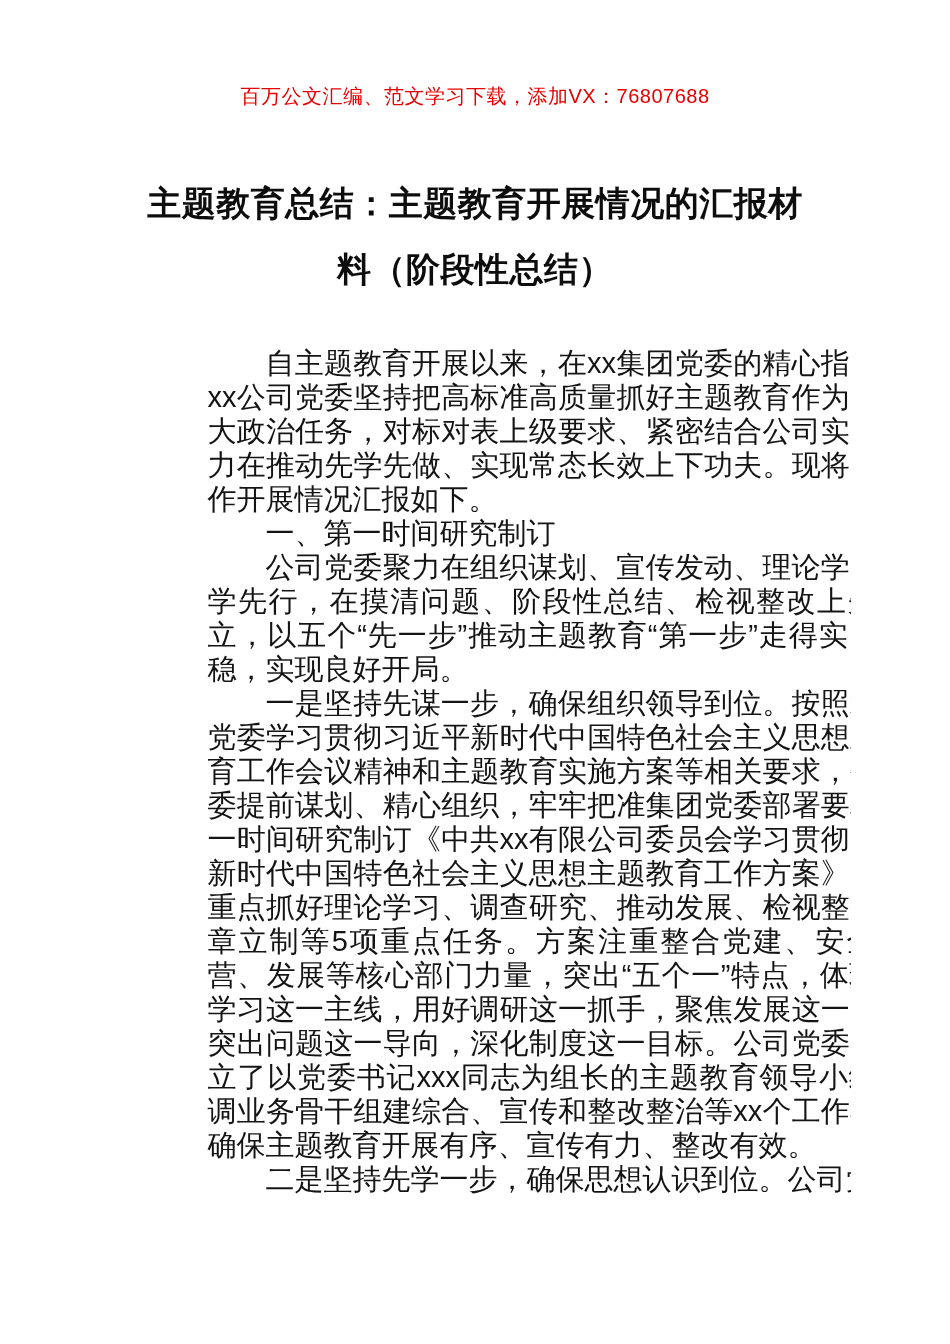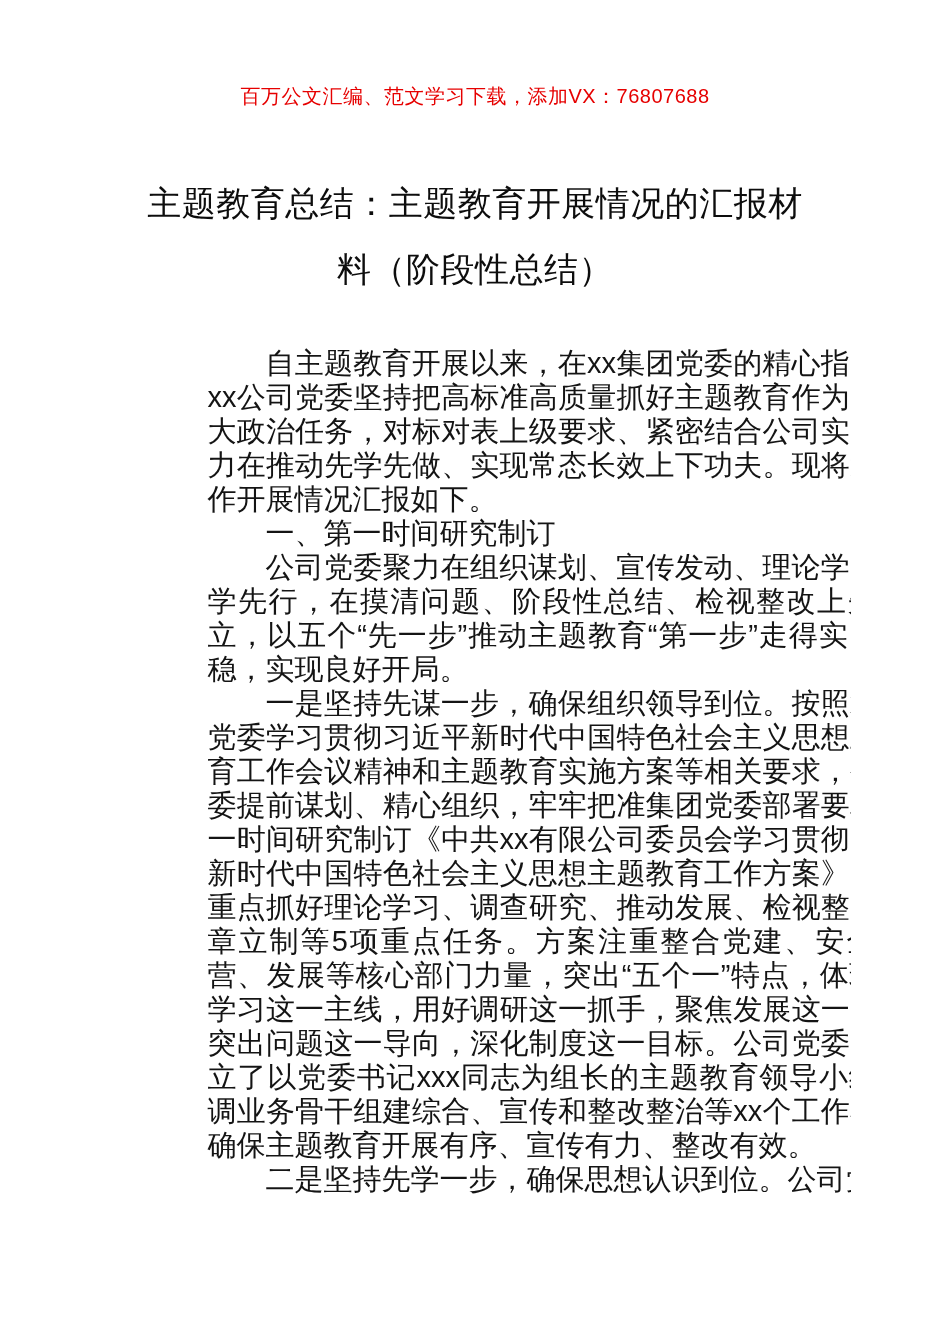--- a/index.html
+++ b/index.html
@@ -22,21 +22,21 @@
     font-size: 20px;
     line-height: 25px;
     color: #e60000;
     letter-spacing: 0.5px;
   }
   .doc-title {
     margin: 61px auto 0 auto;
     max-width: 660px;
     text-align: center;
     font-size: 34px;
-    font-weight: 400;
+    font-weight: 700;
     line-height: 66px;
     color: #0d0d0d;
     letter-spacing: 0.5px;
   }
   .doc-body {
     margin-top: 44px;
     margin-left: 108px;
     width: 730px;
     font-size: 29px;
     line-height: 34px;

